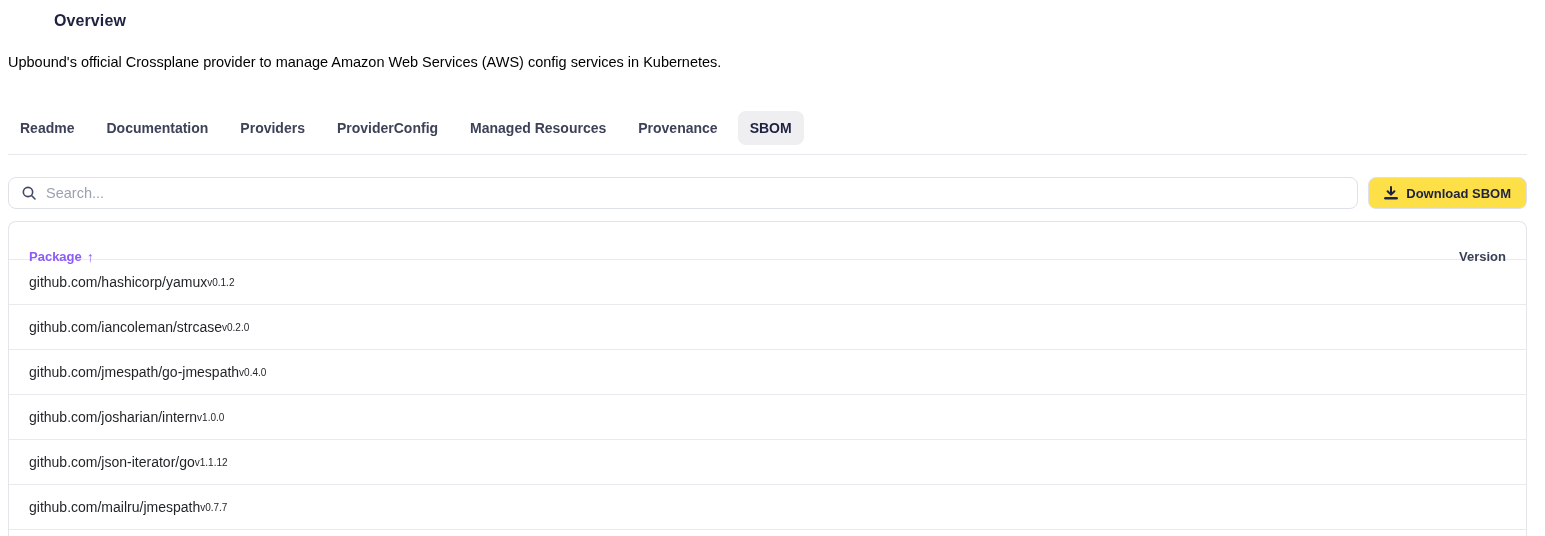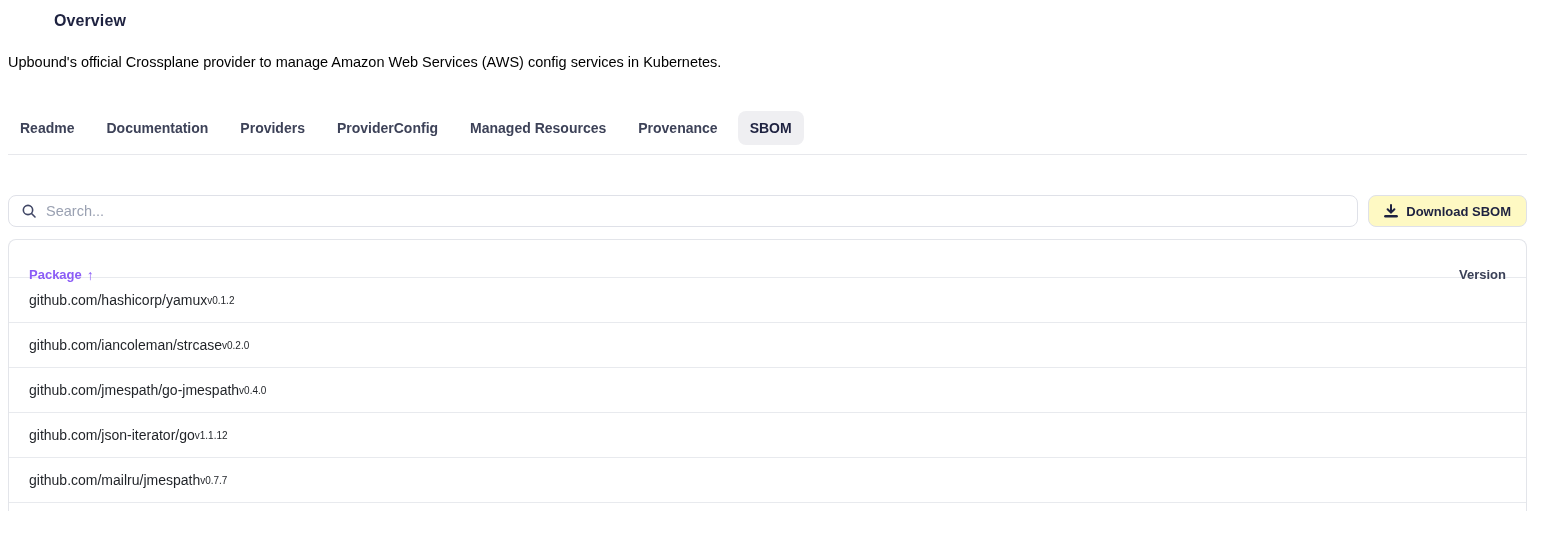--- a/index.html
+++ b/index.html
@@ -35,42 +35,42 @@
   }
   .tab.active { background: #efeff2; color: #1e2240; }
 
   .divider {
     margin-top: 9px;
     border-bottom: 1px solid #e7e8ec;
     width: 100%;
   }
 
   .toolbar {
-    margin-top: 40px;
+    margin-top: 22px;
     display: flex; gap: 10px;
   }
   .search {
     flex: 1; height: 32px;
     display: flex; align-items: center;
     border: 1px solid #dfe1e8; border-radius: 8px;
     background: #fff; padding: 0 12px;
   }
   .search svg { flex: 0 0 auto; margin-right: 9px; }
   .search input {
     border: none; outline: none; flex: 1;
     font-family: inherit; font-size: 14.5px; color: #21263e;
     background: transparent;
   }
   .search input::placeholder { color: #9aa1b2; }
 
   .download-btn {
     height: 32px;
     display: flex; align-items: center; gap: 8px;
     padding: 0 15px;
-    background: #fef9c3;
+    background: #fde047;
     border: 1px solid #dfe1e8; border-radius: 8px;
     font-family: inherit; font-size: 13px; font-weight: 700; color: #1e2240;
     cursor: pointer; white-space: nowrap;
   }
 
   .card {
     margin-top: 12px;
     border: 1px solid #e3e5ea;
     border-radius: 8px 8px 0 0;
     border-bottom: none;
@@ -157,20 +157,24 @@
     </div>
     <div class="tr">
       <div class="td-pkg">github.com/iancoleman/strcase</div>
       <div class="td-ver">v0.2.0</div>
     </div>
     <div class="tr">
       <div class="td-pkg">github.com/jmespath/go-jmespath</div>
       <div class="td-ver">v0.4.0</div>
     </div>
     <div class="tr">
+      <div class="td-pkg">github.com/josharian/intern</div>
+      <div class="td-ver">v1.0.0</div>
+    </div>
+    <div class="tr">
       <div class="td-pkg">github.com/json-iterator/go</div>
       <div class="td-ver">v1.1.12</div>
     </div>
     <div class="tr">
       <div class="td-pkg">github.com/mailru/jmespath</div>
       <div class="td-ver">v0.7.7</div>
     </div>
     <div class="tr-partial"></div>
   </div>
 

